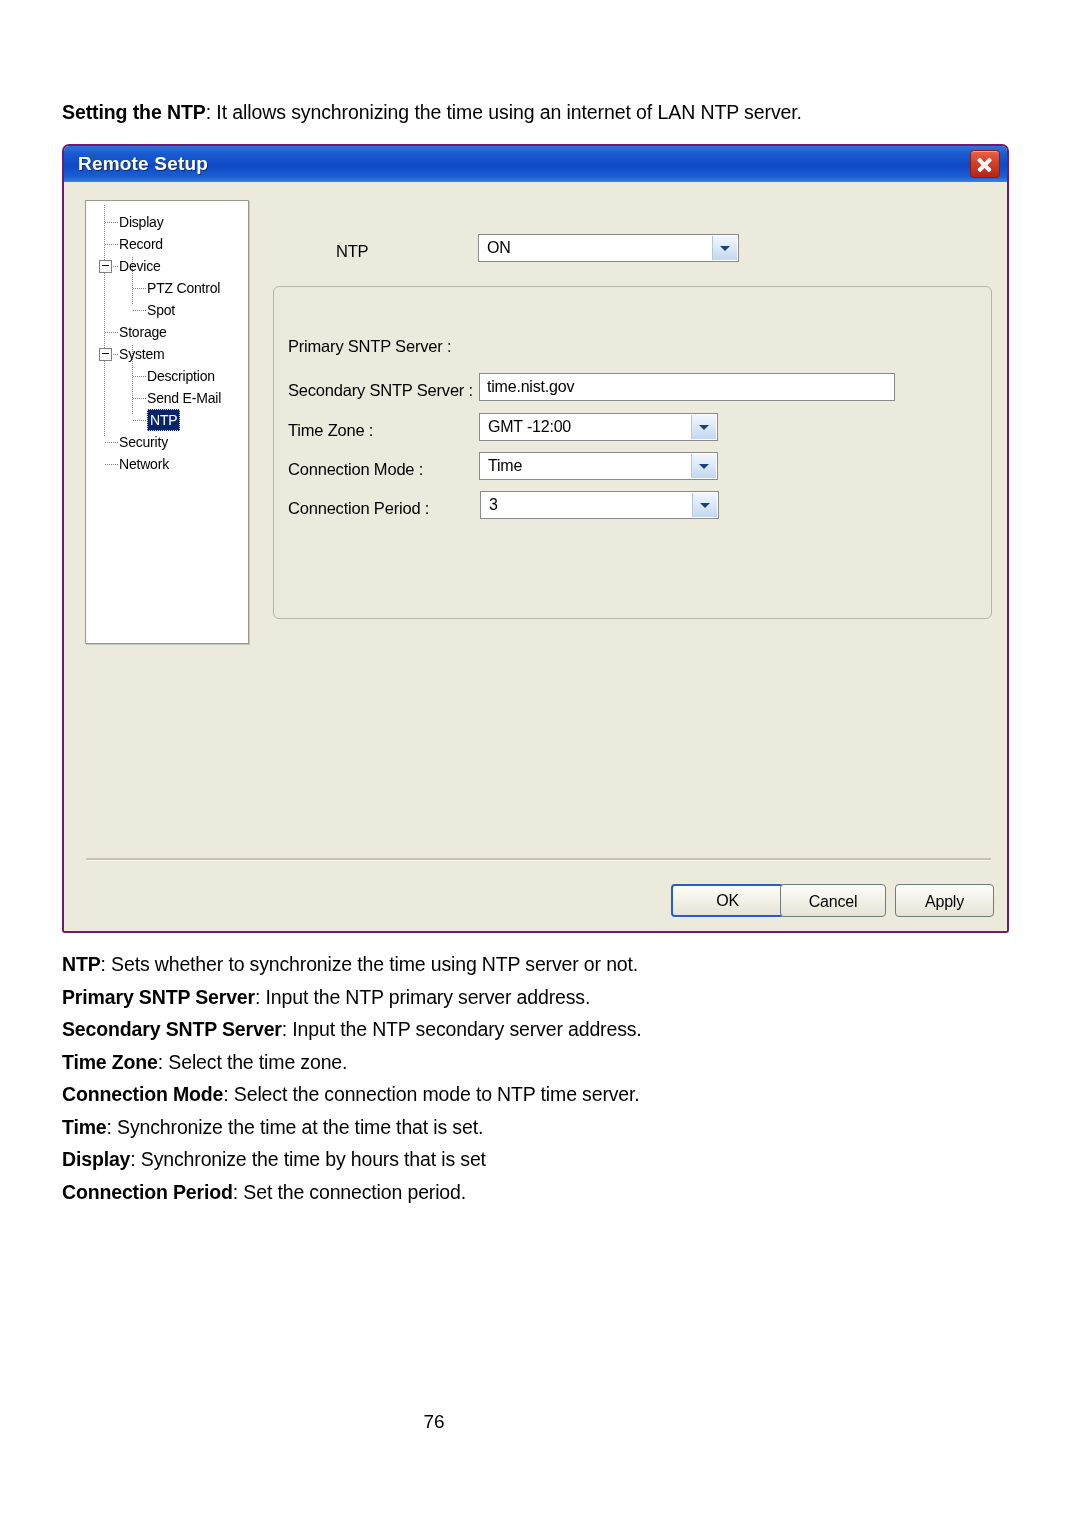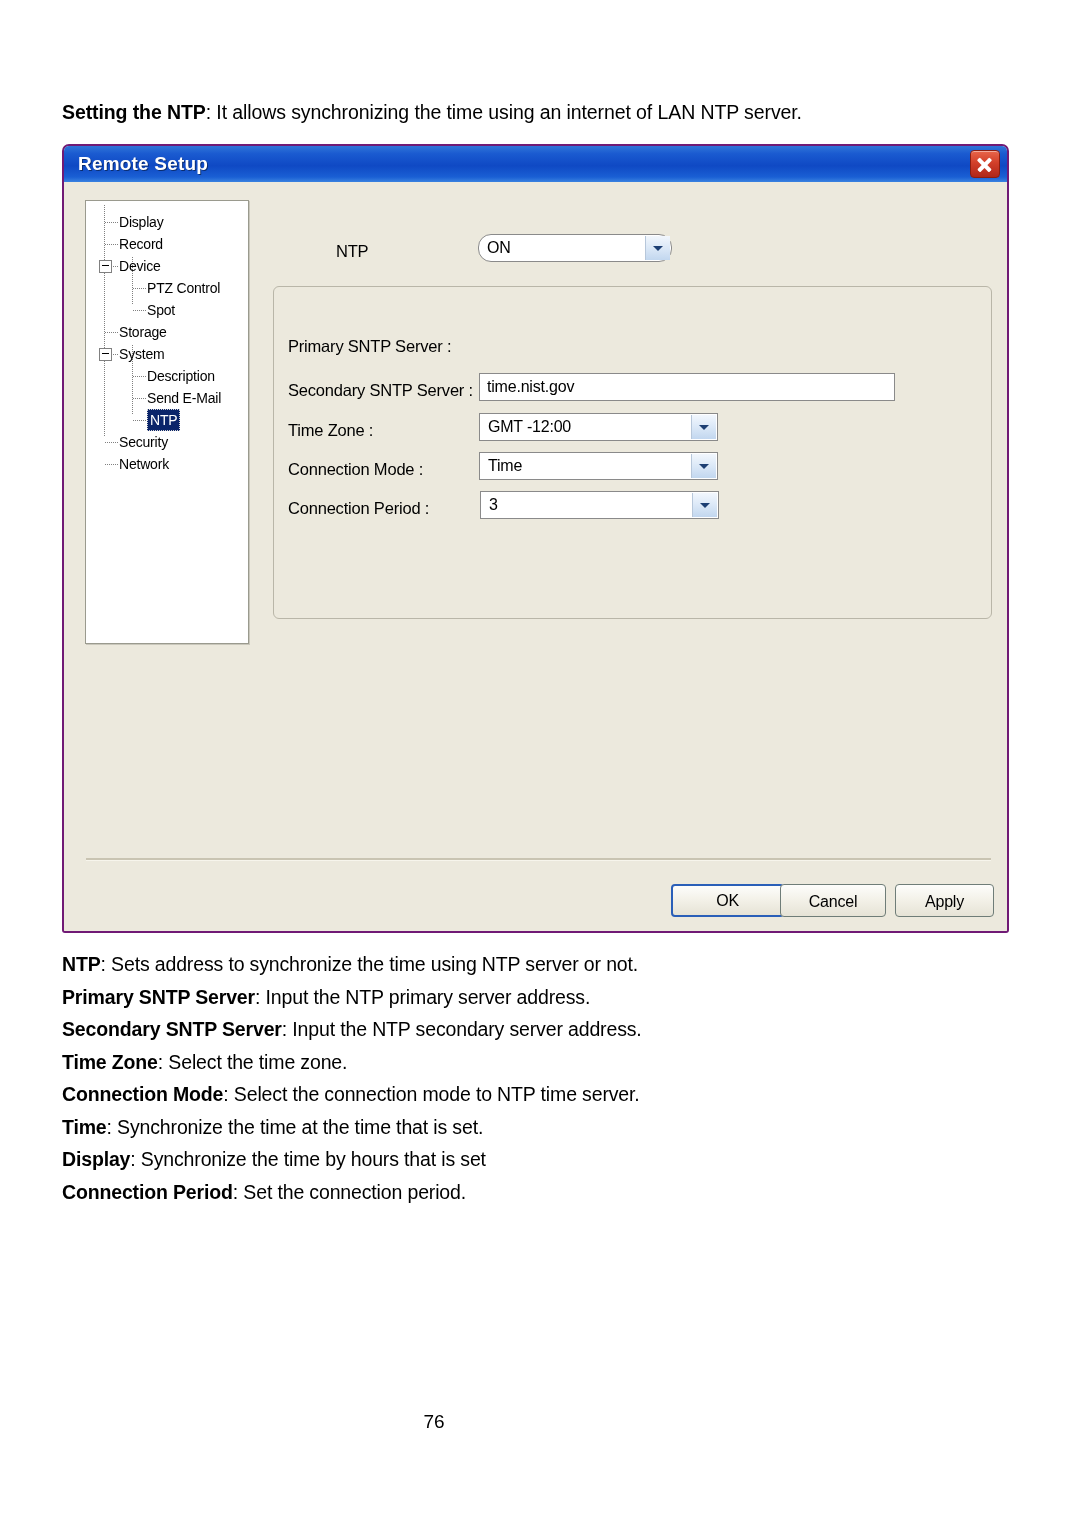--- a/index.html
+++ b/index.html
@@ -357,21 +357,21 @@
             <span class="tree-label">Security</span>
           </div>
           <div class="tree-item lvl1">
             <span class="hline" style="left: 19px; width: 13px; top: 11px;"></span>
             <span class="tree-label">Network</span>
           </div>
         </div>
     </div>
 
     <div class="row-label" style="left:272px; top:60px;">NTP</div>
-    <div class="combo" style="left:414px; top:52px; width:194px;border-radius:13px;">
+    <div class="combo" style="left:414px; top:52px; width:261px;">
       <span class="val">ON</span>
       <span class="arrow-btn"></span>
     </div>
 
     <div class="groupbox"></div>
 
     <div class="row-label" style="left:224px; top:155px;">Primary SNTP Server :</div>
 
     <div class="row-label" style="left:224px; top:199px;">Secondary SNTP Server :</div>
     <div class="textbox" style="left:415px; top:191px; width:416px;">
@@ -399,21 +399,21 @@
     <div class="hr-sep"></div>
 
     <div class="btn default" style="left:607px; top:702px; width:113px;">OK</div>
     <div class="btn" style="left:716px; top:702px; width:106px;">Cancel</div>
     <div class="btn" style="left:831px; top:702px; width:99px;">Apply</div>
 
   </div>
 </div>
 
 <div id="desc-block">
-    <div class="para" style="top: 951px;"><b>NTP</b><span>: Sets address to synchronize the time using NTP server or not.</span></div>
+    <div class="para" style="top: 951px;"><b>NTP</b><span>: Sets whether to synchronize the time using NTP server or not.</span></div>
     <div class="para" style="top: 983.5px;"><b>Primary SNTP Server</b><span>: Input the NTP primary server address.</span></div>
     <div class="para" style="top: 1016px;"><b>Secondary SNTP Server</b><span>: Input the NTP secondary server address.</span></div>
     <div class="para" style="top: 1048.5px;"><b>Time Zone</b><span>: Select the time zone.</span></div>
     <div class="para" style="top: 1081px;"><b>Connection Mode</b><span>: Select the connection mode to NTP time server.</span></div>
     <div class="para" style="top: 1113.5px;"><b>Time</b><span>: Synchronize the time at the time that is set.</span></div>
     <div class="para" style="top: 1146px;"><b>Display</b><span>: Synchronize the time by hours that is set</span></div>
     <div class="para" style="top: 1178.5px;"><b>Connection Period</b><span>: Set the connection period.</span></div>
   </div>
 
 <div class="page-num">76</div>

